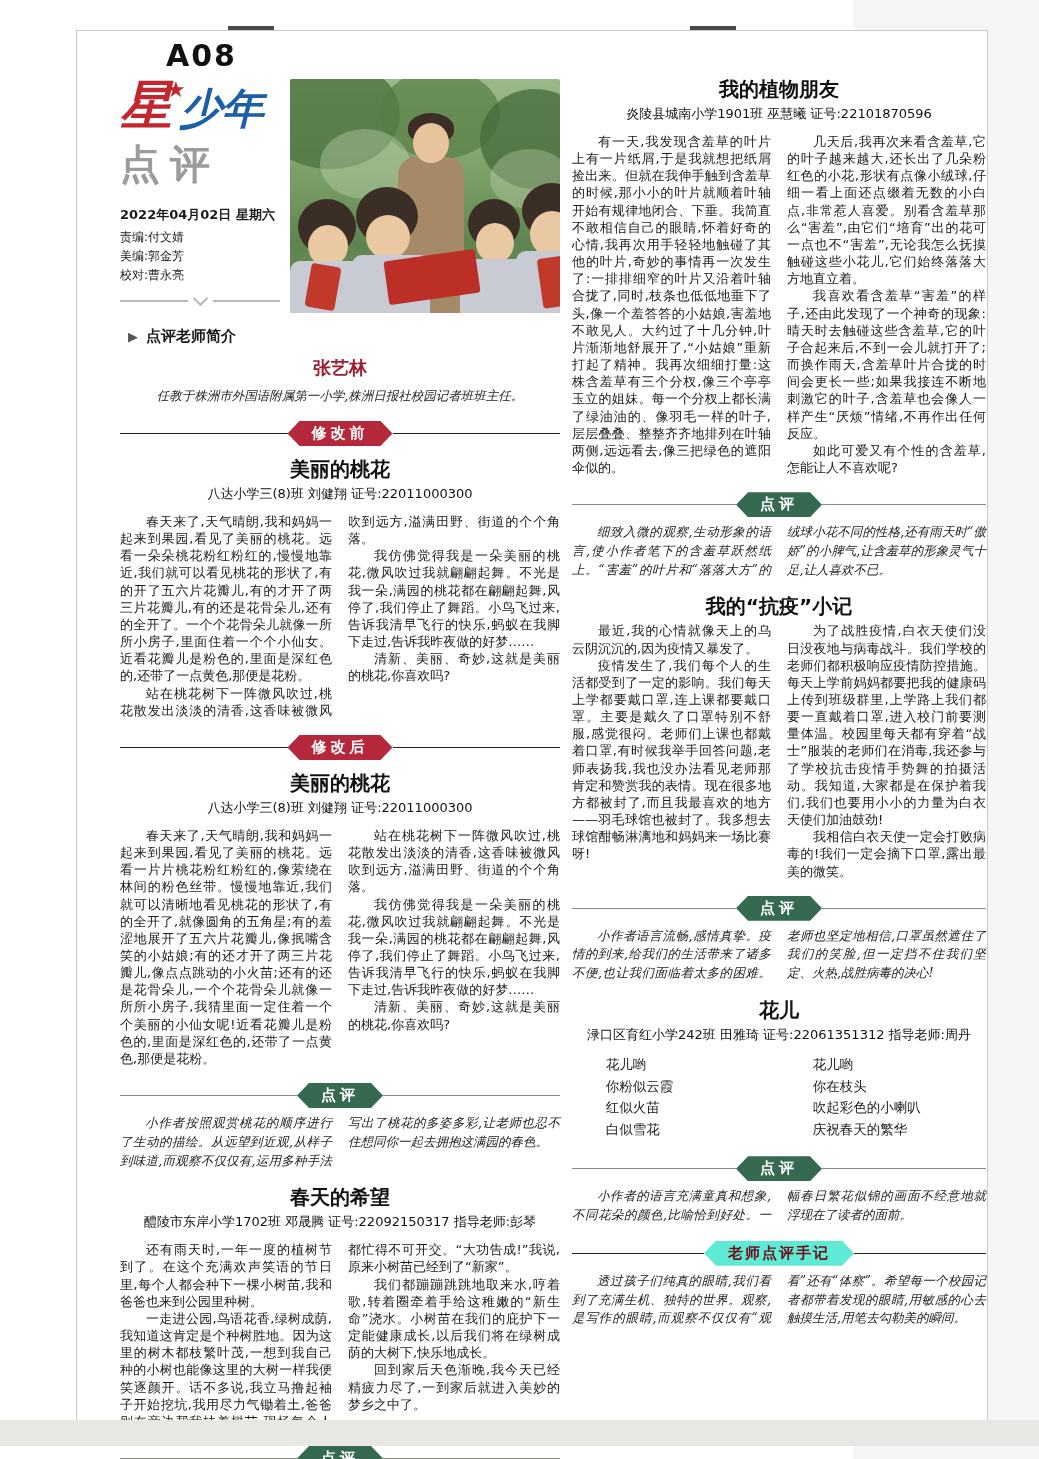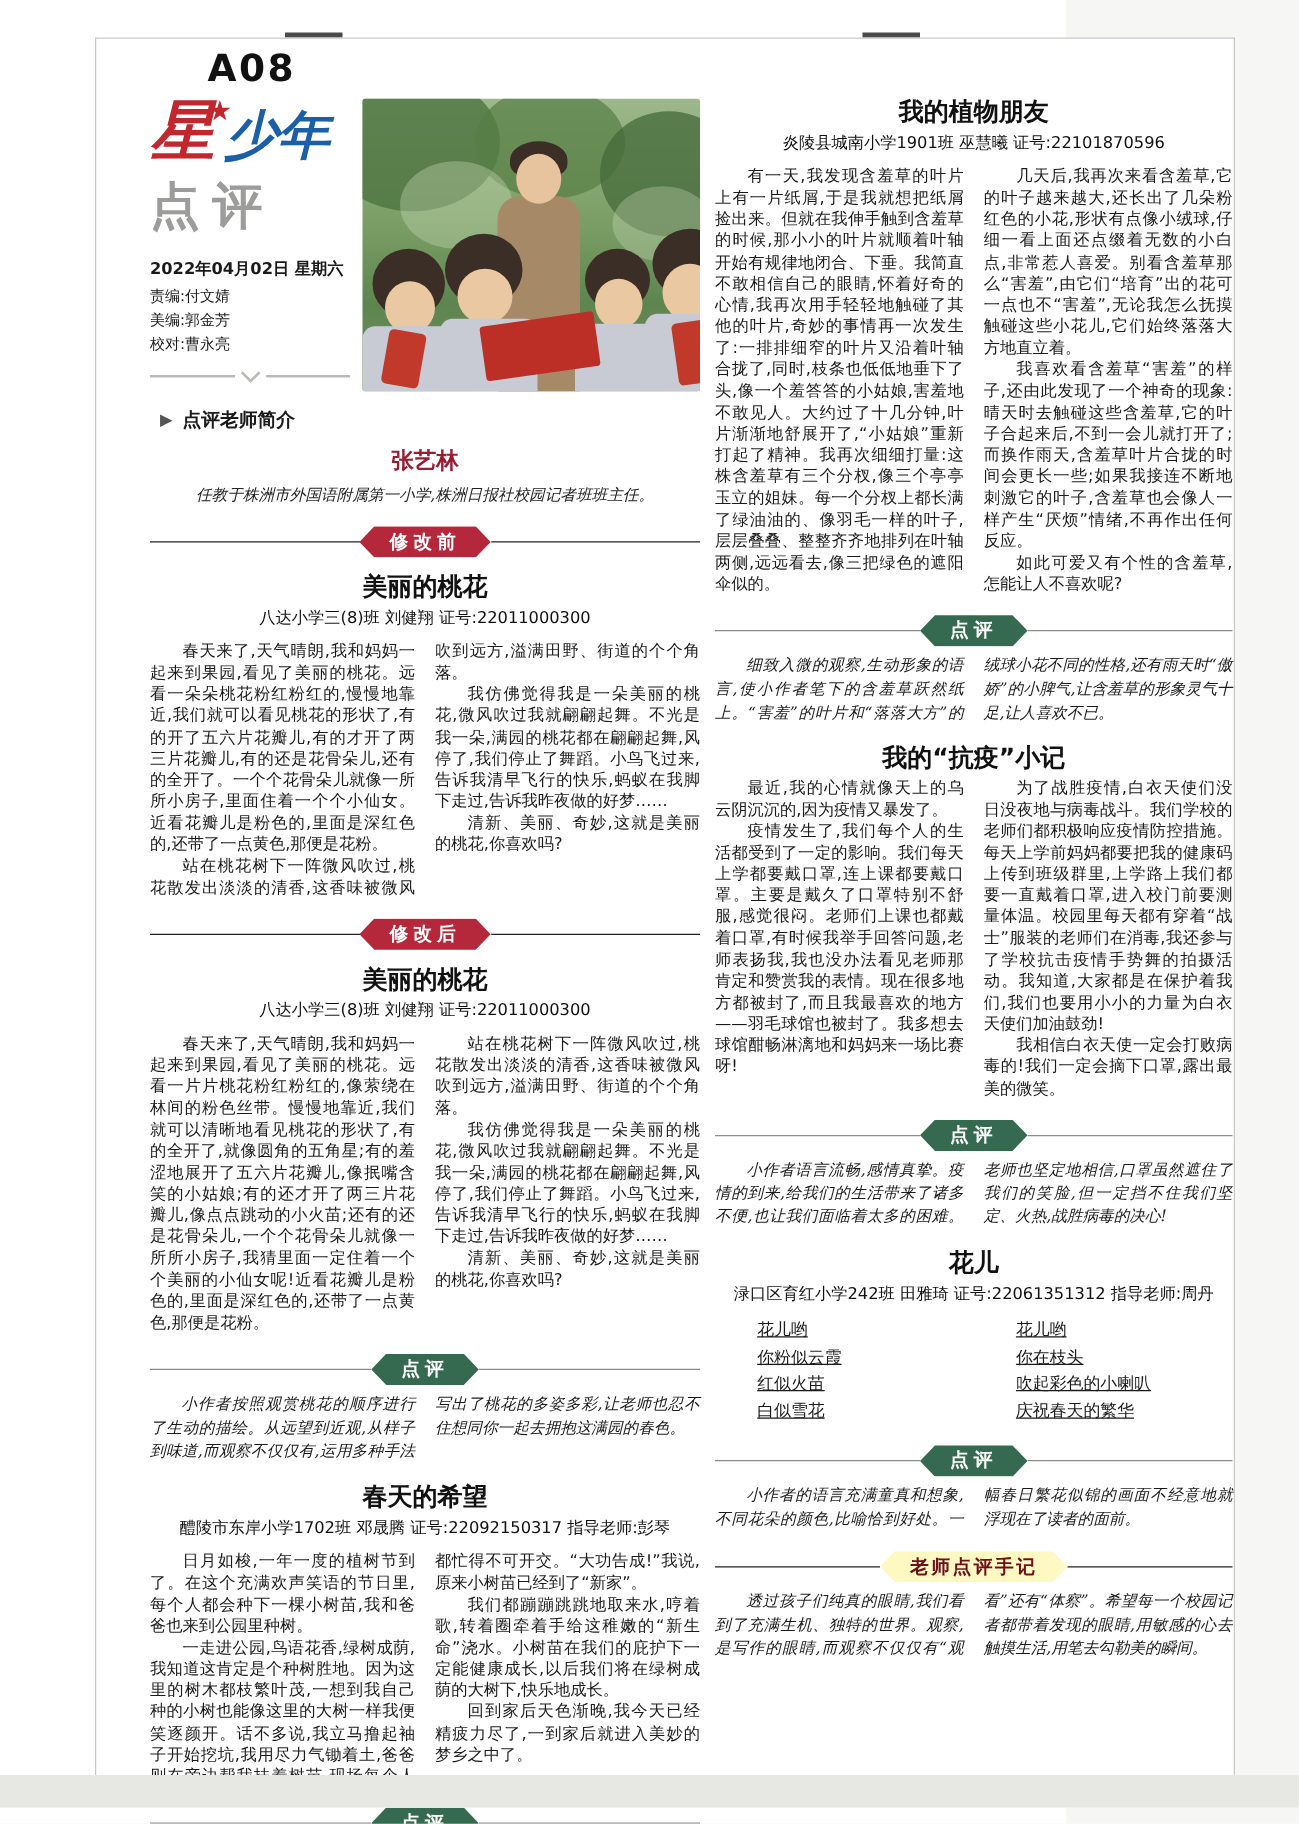--- a/index.html
+++ b/index.html
@@ -69,33 +69,33 @@
   .teacher-name{text-align:center;font-size:18px;font-weight:bold;color:#9b1b30;margin:6px 0 8px;}
   .teacher-bio{text-align:center;font-size:12.5px;font-style:italic;color:#222;font-family:"DejaVu Serif",serif;}
 
   .rule-badge{display:flex;align-items:center;margin:16px 0 6px;}
   .rule-badge::before,.rule-badge::after{content:"";flex:1;height:1px;background:#222;}
   .rule-badge.green::before,.rule-badge.green::after{background:#8b8b88;}
   .badge{padding:3px 24px;color:#fff;font-weight:bold;font-size:15px;letter-spacing:4px;white-space:nowrap;
     clip-path:polygon(12px 0,calc(100% - 12px) 0,100% 50%,calc(100% - 12px) 100%,12px 100%,0 50%);}
   .badge.red{background:#b5283b;}
   .badge.green{background:#356a50;}
-  .badge.notes{background:#fef9c3;color:#6e0f1a;letter-spacing:2px;}
+  .badge.notes{background:#5eead4;color:#6e0f1a;letter-spacing:2px;}
 
   .art-title{text-align:center;font-size:20px;margin:10px 0 2px;color:#111;}
   .art-byline{text-align:center;font-size:13px;margin:2px 0 10px;color:#111;}
   .art-body{column-count:2;column-gap:16px;font-size:13px;line-height:1.32;text-align:justify;}
   .art-body p{margin:0;text-indent:2em;}
   .comment-body{column-count:2;column-gap:16px;font-size:12.5px;line-height:1.5;text-align:justify;
     font-style:italic;font-family:"DejaVu Serif",serif;margin-top:6px;}
   .comment-body p{margin:0;text-indent:2em;}
 
   .poem{display:flex;margin:6px 0 4px;font-size:13.5px;line-height:1.6;}
   .stanza{flex:1;padding-left:2.5em;}
-  .stanza div{white-space:nowrap;text-decoration:underline;} .mt14{margin-top:14px;}
+  .stanza div{white-space:nowrap;} .mt14{margin-top:14px;}
 </style>
 </head>
 <body>
 
 <div class="page">
   <div class="corner-mark l"></div>
   <div class="corner-mark r"></div>
   <div class="frame"></div>
 
   <div class="col-left">
@@ -178,21 +178,21 @@
     <div class="rule-badge green">
       <span class="badge green">点评</span>
     </div>
     <div class="comment-body">
         <p>小作者按照观赏桃花的顺序进行了生动的描绘。从远望到近观,从样子到味道,而观察不仅仅有,运用多种手法写出了桃花的多姿多彩,让老师也忍不住想同你一起去拥抱这满园的春色。</p>
       </div>
 
     <h2 class="art-title mt14">春天的希望</h2>
     <div class="art-byline">醴陵市东岸小学1702班 邓晟腾  证号:22092150317  指导老师:彭琴</div>
     <div class="art-body">
-        <p>日月如梭,一年一度的植树节到了。在这个充满欢声笑语的节日里,每个人都会种下一棵小树苗,我和爸爸也来到公园里种树。</p>
+        <p>还有雨天时,一年一度的植树节到了。在这个充满欢声笑语的节日里,每个人都会种下一棵小树苗,我和爸爸也来到公园里种树。</p>
         <p>一走进公园,鸟语花香,绿树成荫,我知道这肯定是个种树胜地。因为这里的树木都枝繁叶茂,一想到我自己种的小树也能像这里的大树一样我便笑逐颜开。话不多说,我立马撸起袖子开始挖坑,我用尽力气锄着土,爸爸则在旁边帮我扶着树苗,现场每个人都忙得不可开交。“大功告成!”我说,原来小树苗已经到了“新家”。</p>
         <p>我们都蹦蹦跳跳地取来水,哼着歌,转着圈牵着手给这稚嫩的“新生命”浇水。小树苗在我们的庇护下一定能健康成长,以后我们将在绿树成荫的大树下,快乐地成长。</p>
         <p>回到家后天色渐晚,我今天已经精疲力尽了,一到家后就进入美妙的梦乡之中了。</p>
       </div>
 
     <div class="rule-badge green">
       <span class="badge green">点评</span>
     </div>
 
   </div>

